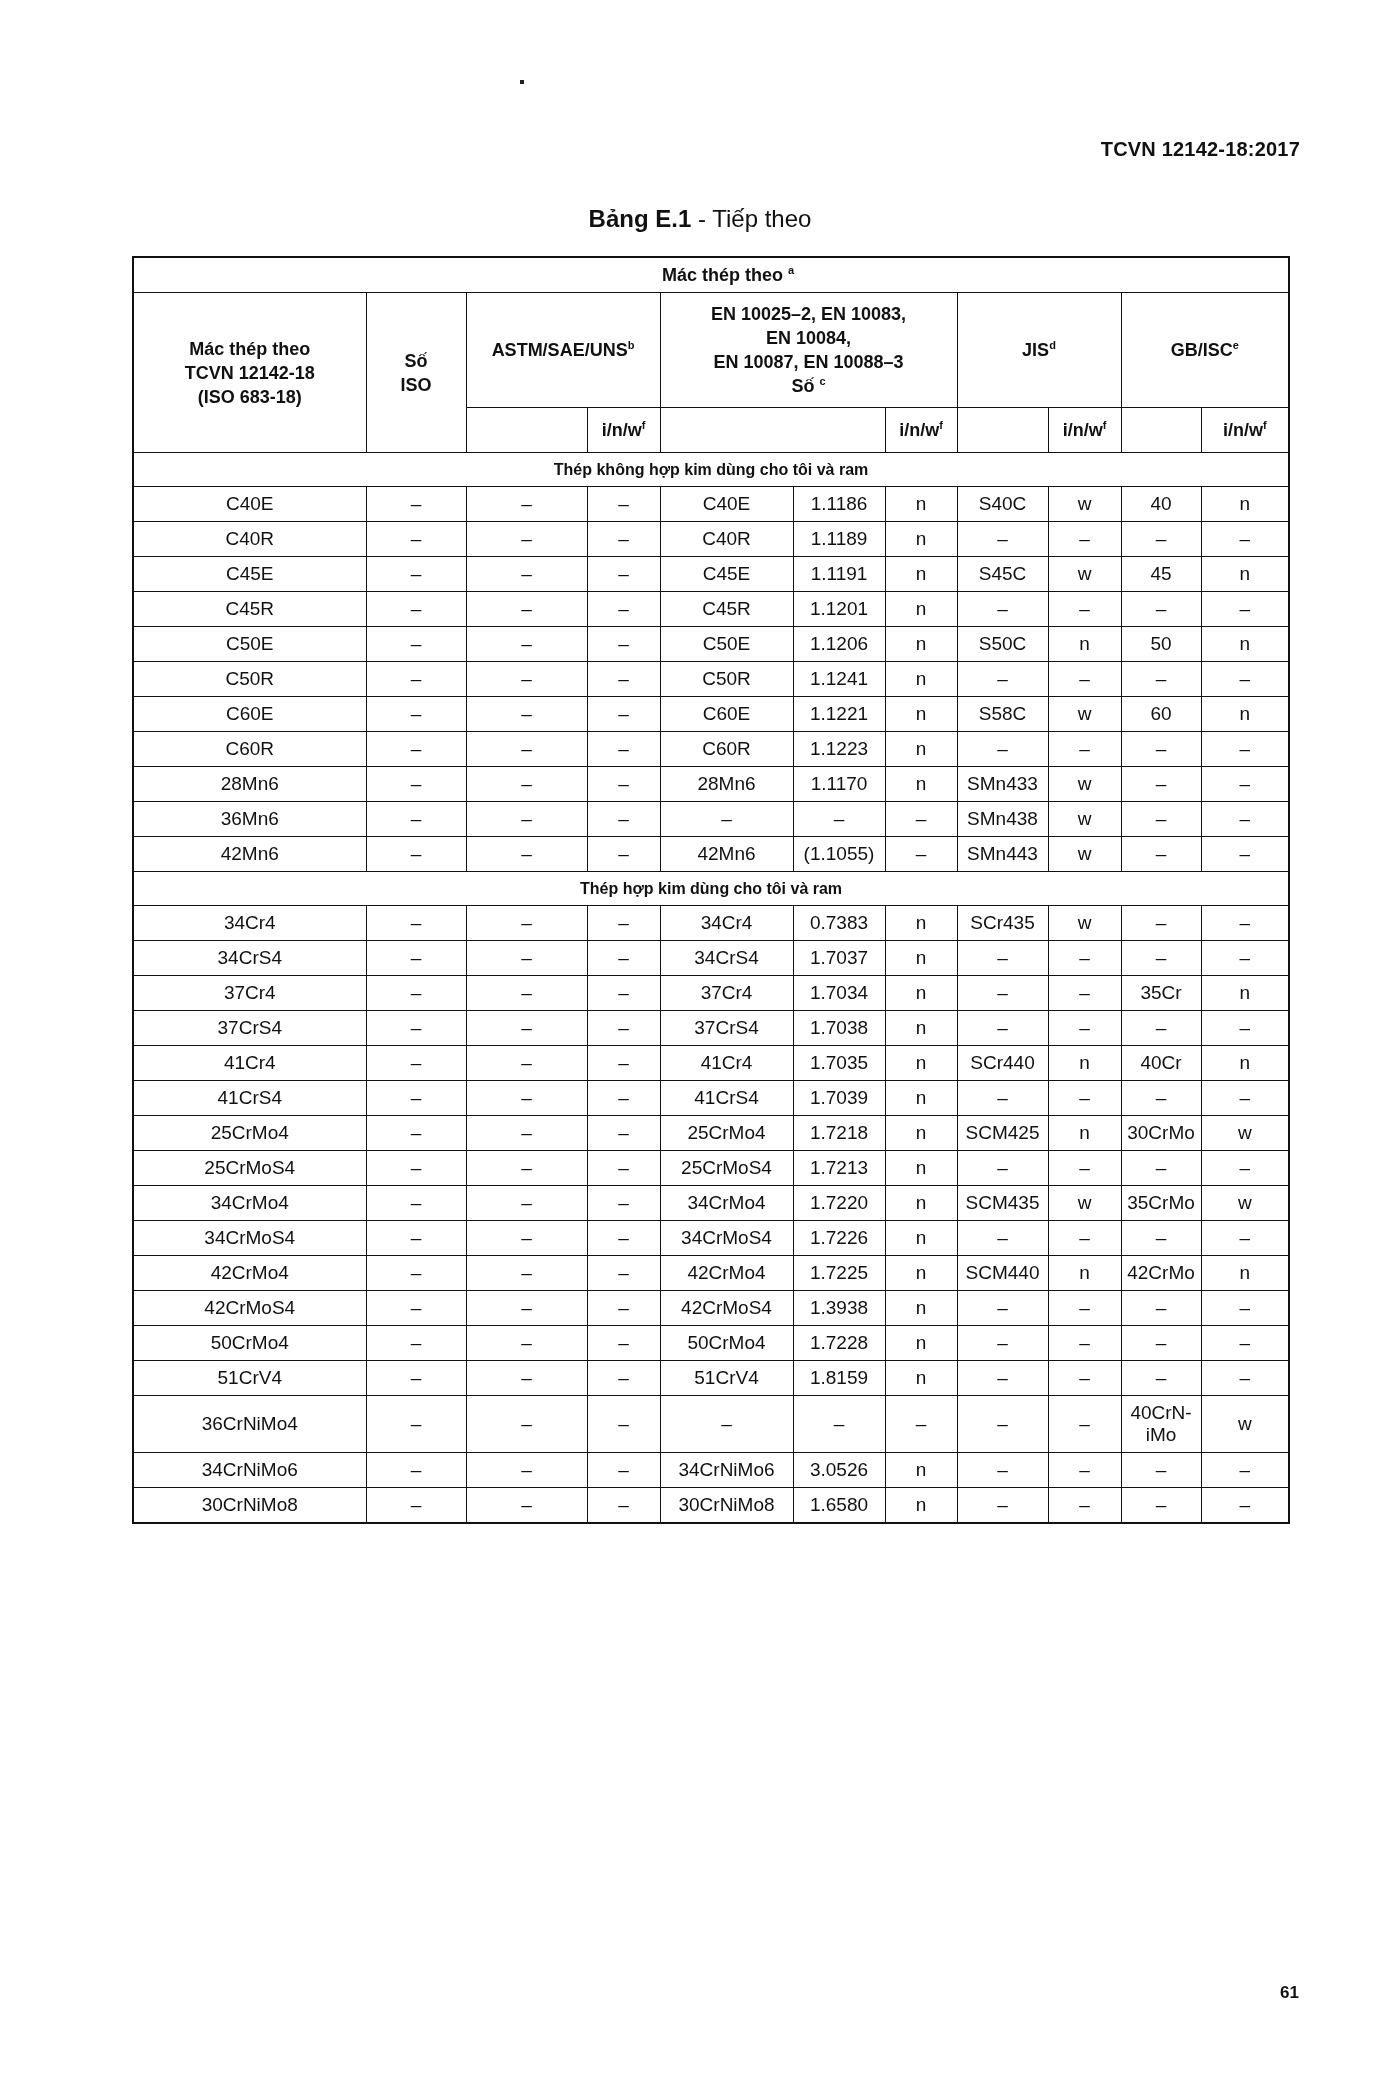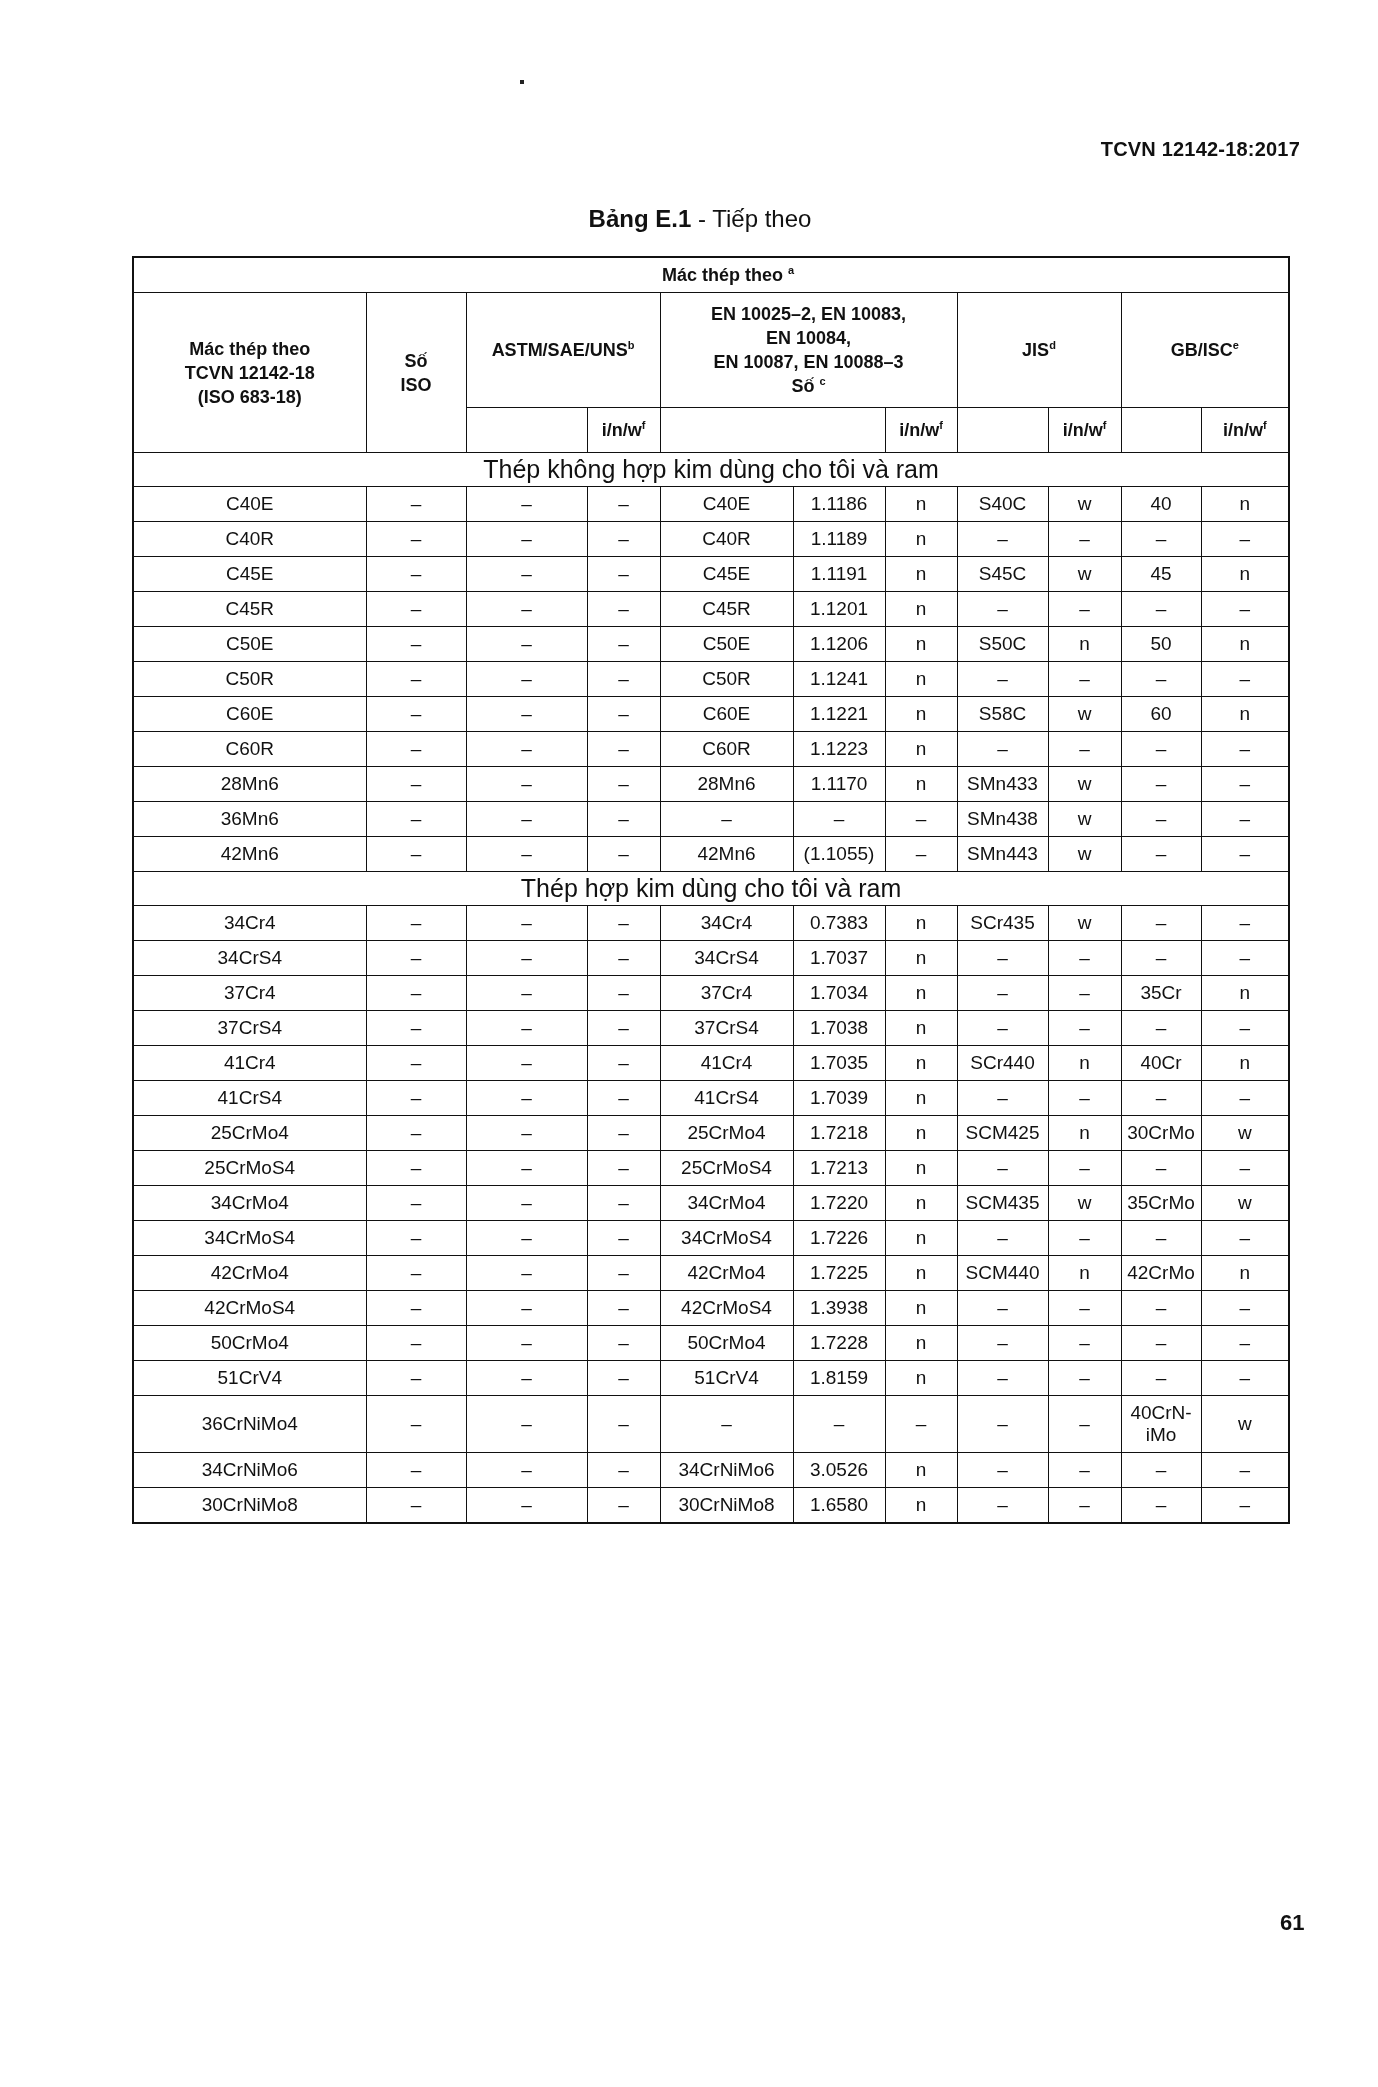--- a/index.html
+++ b/index.html
@@ -1,34 +1,34 @@
 <!DOCTYPE html>
 <html><head>
 <meta charset="utf-8">
 <style>
   html, body { margin:0; padding:0; background:#ffffff; }
   body { width:1378px; height:2087px; position:relative; overflow:hidden;
          font-family:"Liberation Sans", sans-serif; color:#111; }
   .doc-id { position:absolute; right:78px; top:138px; font-size:20px; font-weight:bold; letter-spacing:0.2px; }
   .table-title { position:absolute; left:0; width:1400px; top:205px; text-align:center; font-size:24px; }
   .table-title b { font-weight:bold; }
-  .page-number { position:absolute; left:1280px; top:1910px; font-size:22px; font-weight:bold; }
+  .page-number { position:absolute; left:1280px; top:1983px; font-size:17px; font-weight:bold; }
   .stray-dot { position:absolute; left:520px; top:80px; width:4px; height:4px; background:#222; }
 
   table.grades { position:absolute; left:132px; top:256px; width:1156px;
                  border-collapse:collapse; table-layout:fixed; font-size:19px; }
   table.grades td, table.grades th { border:1.5px solid #111; text-align:center; vertical-align:middle;
                  padding:0 2px; overflow:hidden; white-space:nowrap; }
   table.grades { border:2.5px solid #111; }
   th { font-weight:bold; font-size:18px; }
   th.wrap { white-space:normal !important; line-height:24px; }
   tr.h-top th { height:34px;padding-left:36px; }
   tr.h-main th { height:114px; }
   tr.h-sub th { height:44px; }
-  tr.section td { height:33px; font-weight:normal; font-size:25px; }
+  tr.section td { height:33px; font-weight:bold; font-size:16px; }
   tr.row td { height:34px; }
   tr.row.tall td { height:56px; }
   td.multi { white-space:normal !important; line-height:22px; }
   sup { font-size:11px; vertical-align:super; line-height:0; }
 </style>
 </head>
 <body>
 
 <div class="stray-dot"></div>
 <div class="doc-id">TCVN 12142-18:2017</div>

